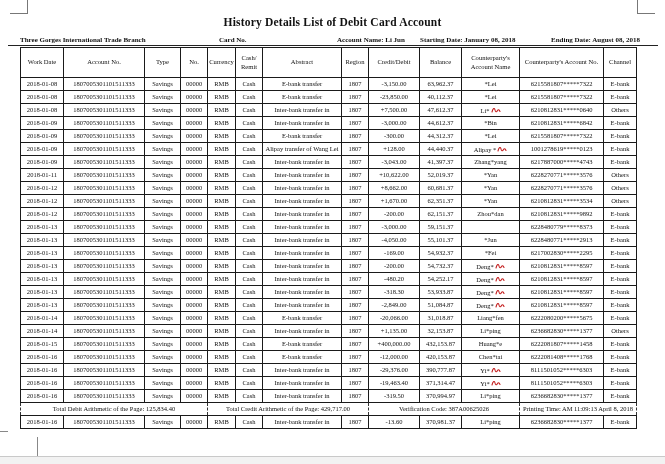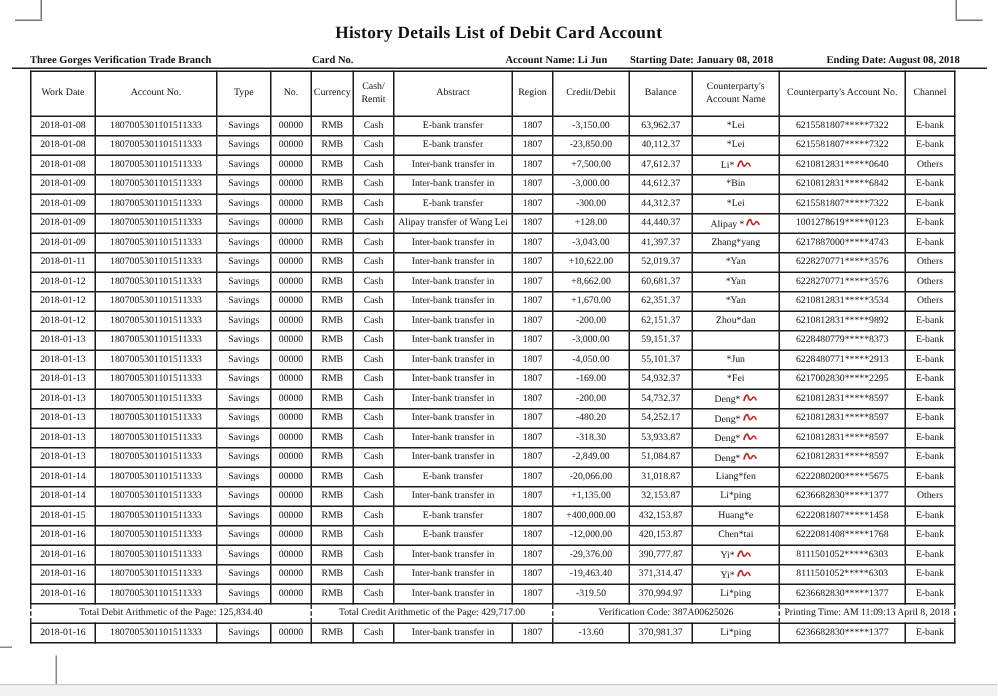--- a/index.html
+++ b/index.html
@@ -17,21 +17,21 @@
   .page-edge { position:absolute; left:0; top:456px; width:665px; height:1px; background:#c9c9c9; }
   .below-page { position:absolute; left:0; top:457px; width:665px; height:7px; background:#f2f2f2; }
 
   .title { position:absolute; left:0; top:16px; width:665px; text-align:center;
            font-size:11.5px; font-weight:bold; letter-spacing:.2px; }
 
   .info-line { position:absolute; left:8px; top:36px; width:650px; height:10px;
                font-size:7px; font-weight:bold; }
   .info-line span { position:absolute; white-space:nowrap; }
   .info-branch { left:12px; }
-  .info-card   { left:170px;padding-left:30px; }
+  .info-card   { left:181px;padding-left:30px; }
   .info-acct   { left:329px;text-align:right; }
   .info-start  { left:412px; }
   .info-end    { left:543px; }
   .info-underline { position:absolute; left:8px; top:45px; width:650px; height:1px; background:#222; }
 
   table.hist { position:absolute; left:20px; top:47px; width:616px;
                border-collapse:collapse; table-layout:fixed;
                font-size:6.5px; color:#111; }
   table.hist th, table.hist td { border:1px solid #1a1a1a; text-align:center;
                vertical-align:middle; padding:0 1px; overflow:hidden; }
@@ -49,21 +49,21 @@
 <div class="page">
 
   <div class="crop crop-tl-h"></div>
   <div class="crop crop-tl-v"></div>
   <div class="crop crop-tr-h"></div>
   <div class="crop crop-tr-v"></div>
 
   <div class="title">History Details List of Debit Card Account</div>
 
   <div class="info-line">
-    <span class="info-branch">Three Gorges Verification Trade Branch</span>
+    <span class="info-branch">Three Gorges International Trade Branch</span>
     <span class="info-card">Card No.</span>
     <span class="info-acct">Account Name: Li Jun</span>
     <span class="info-start">Starting Date: January 08, 2018</span>
     <span class="info-end">Ending Date: August 08, 2018</span>
   </div>
   <div class="info-underline"></div>
 
   <table class="hist">
     <colgroup>
       <col style="width:43px">

